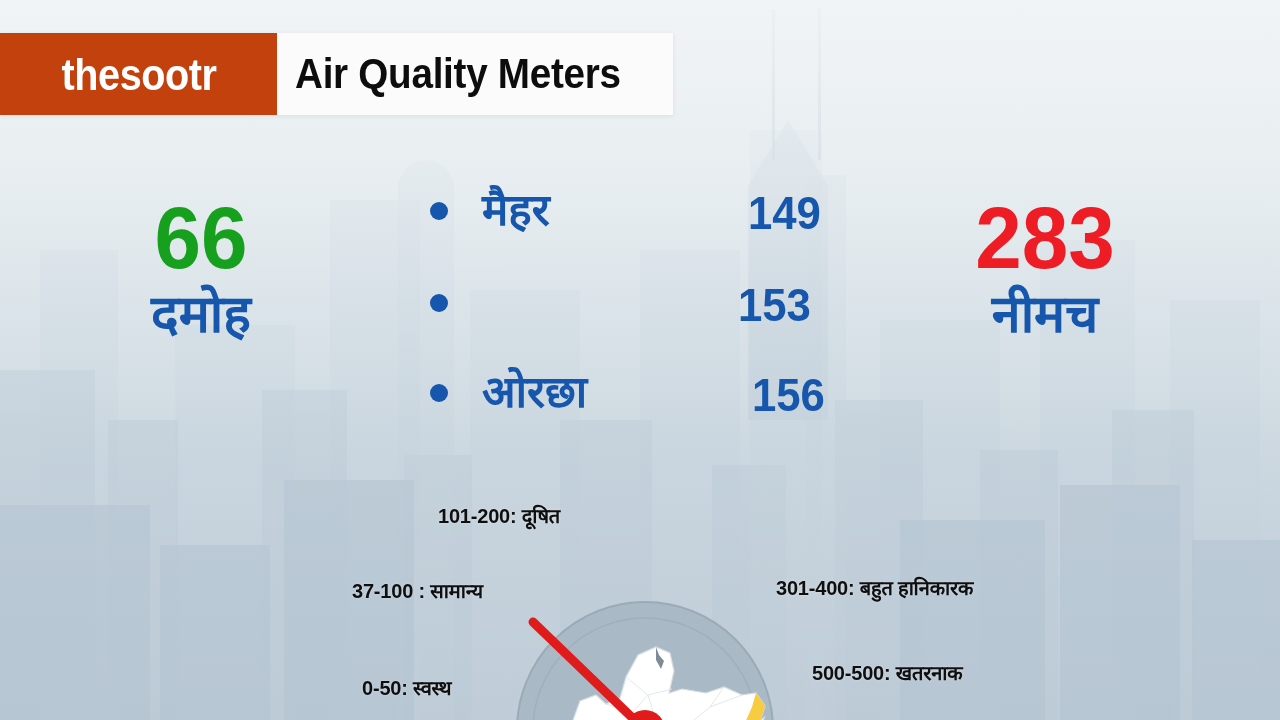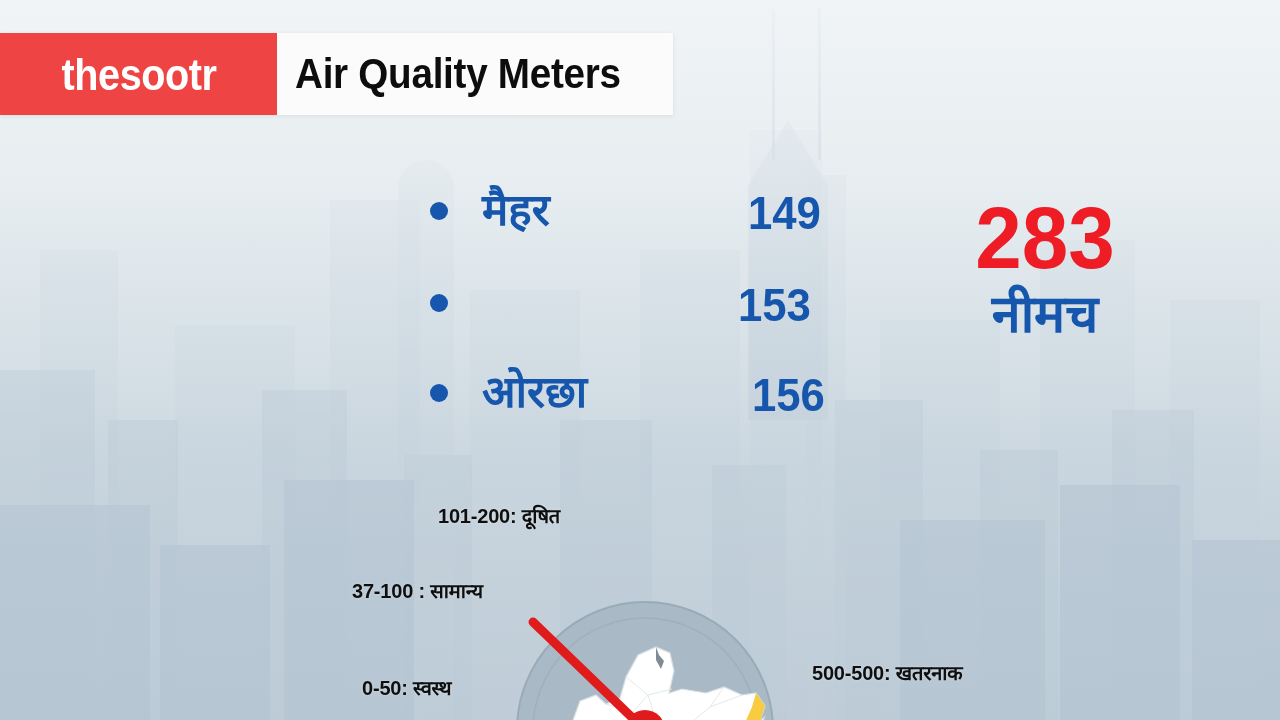--- a/index.html
+++ b/index.html
@@ -44,21 +44,21 @@
   .spire{ position:absolute; background:#b2c2cf; opacity:.5;
           clip-path:polygon(50% 0%, 100% 22%, 100% 100%, 0% 100%, 0% 22%); }
 
   
   .header{
     position:absolute; left:0; top:33px; height:82px;
     display:flex; align-items:stretch;
     box-shadow:0 1px 4px rgba(60,70,80,.10);
   }
   .logo-box{
-    background:#ef4444; width:277px;
+    background:#c2410c; width:277px;
     display:flex; align-items:center; justify-content:center;
   }
   .logo-text{
     color:#ffffff;
     font-family:"Liberation Sans Narrow","Liberation Sans",sans-serif;
     font-weight:bold; font-size:45px; letter-spacing:-0.5px;
     transform:scaleX(.88); transform-origin:center;
     line-height:1;
   }
   .title-box{
@@ -181,20 +181,24 @@
 
   <div class="header">
     <div class="logo-box">
       <span class="logo-text">thesootr</span>
     </div>
     <div class="title-box">
       <span class="title-text">Air Quality Meters</span>
     </div>
   </div>
 
+  <div class="reading" id="reading-left">
+    <div class="num" style="color:#16A01D">66</div>
+    <div class="city">दमोह</div>
+  </div>
 
   <div class="reading" id="reading-right">
     <div class="num" style="color:#EE1C25">283</div>
     <div class="city">नीमच</div>
   </div>
 
   <div class="city-list">
     <div class="city-row">
       <span class="bullet"></span>
       <span class="city-name">मैहर</span>
@@ -259,15 +263,16 @@
 
         <line x1="225" y1="275" x2="113" y2="167" stroke="#E01B1B" stroke-width="9" stroke-linecap="round"></line>
         <circle cx="225" cy="275" r="20" fill="#E01B1B"></circle>
       </g>
     </svg>
   </div>
 
   <div class="scale-label" id="lbl-0-50">0-50: स्वस्थ</div>
   <div class="scale-label" id="lbl-51-100">37-100 : सामान्य</div>
   <div class="scale-label" id="lbl-101-200">101-200:  दूषित</div>
+  <div class="scale-label" id="lbl-301-400">301-400: बहुत हानिकारक</div>
   <div class="scale-label" id="lbl-400-500">500-500: खतरनाक</div>
 
 </div>
 
 </body></html>

